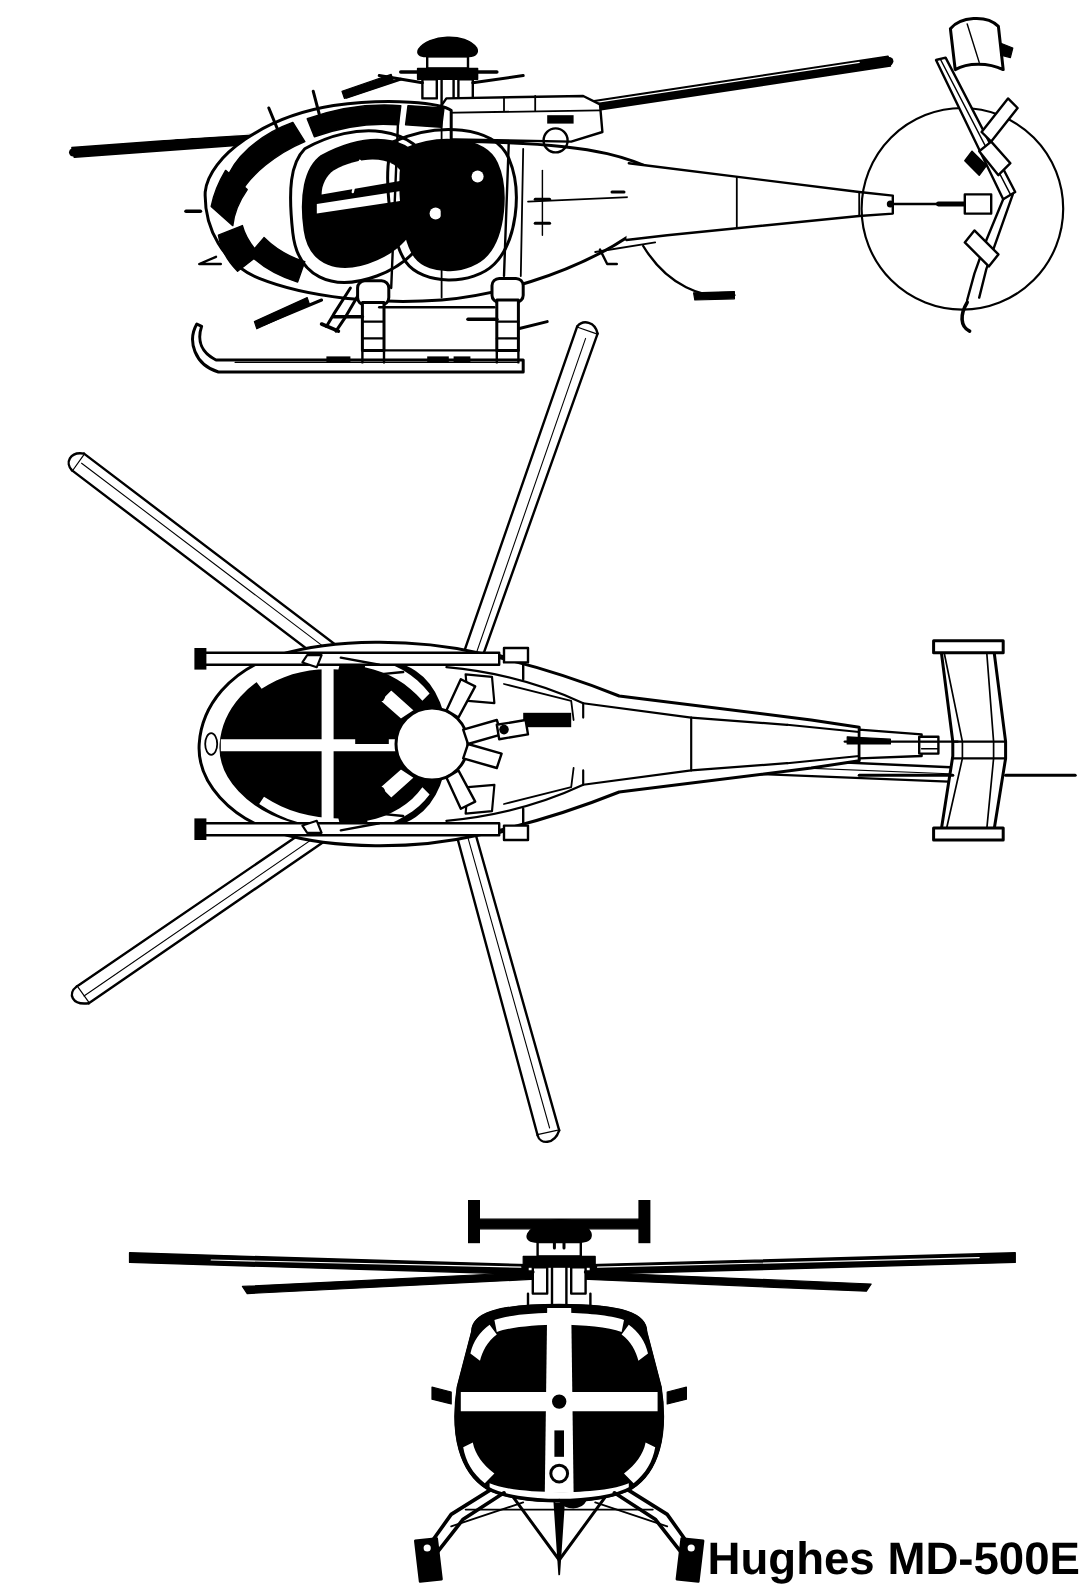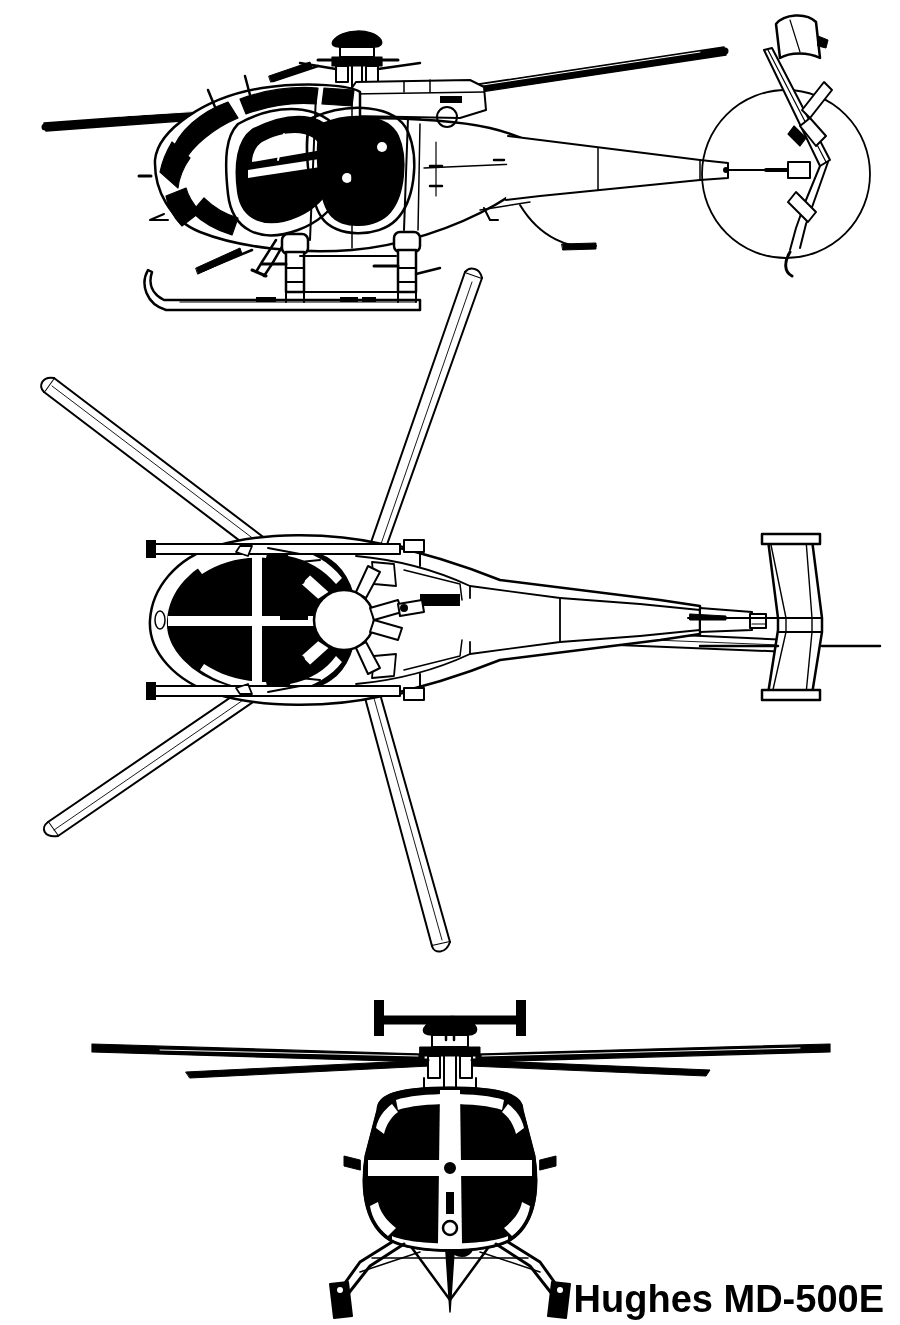--- a/index.html
+++ b/index.html
@@ -10,21 +10,21 @@
   }
   body {
     width: 900px;
     height: 1325px;
     position: relative;
     overflow: hidden;
     font-family: "Liberation Sans", sans-serif;
   }
   #drawing-root {
     position: absolute;
-    left: 0; top: 0;
+    left: 16px; top: 0;
     width: 740px;
     height: 1325px;
   }
   svg.sheet {
     display: block;
     width: 900px;
     height: 1325px;
     background: #ffffff;
   }
   .title-text {

